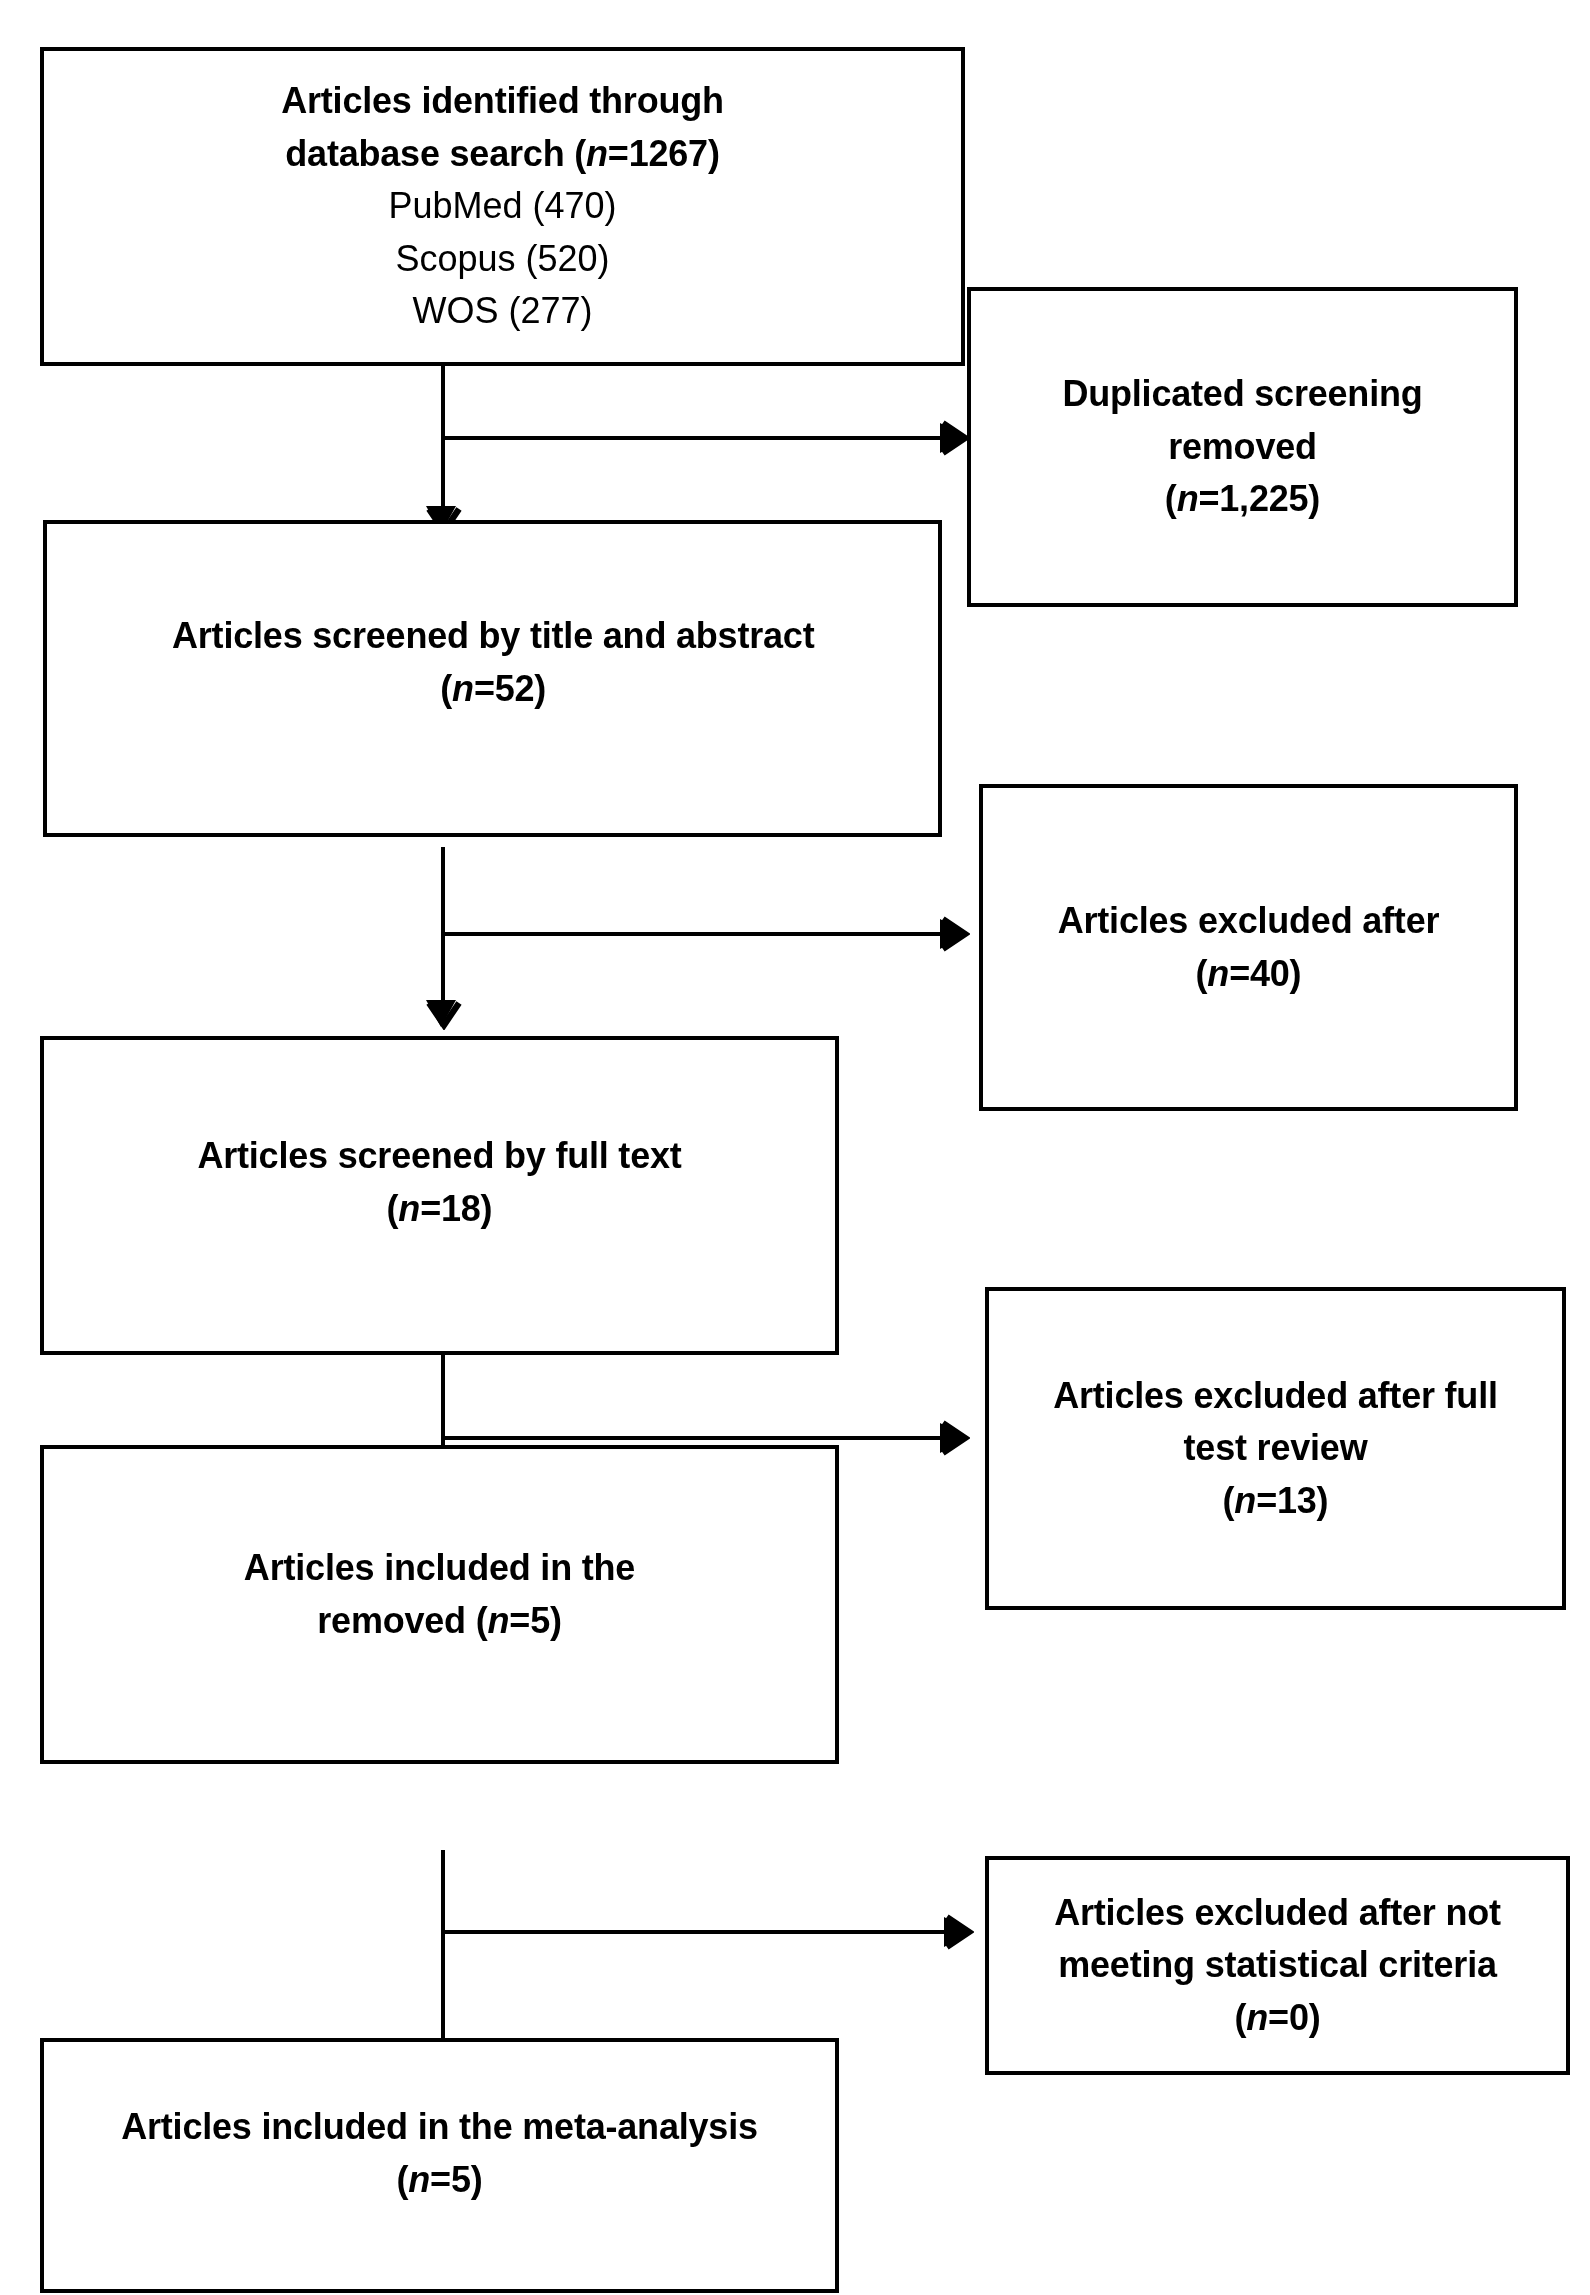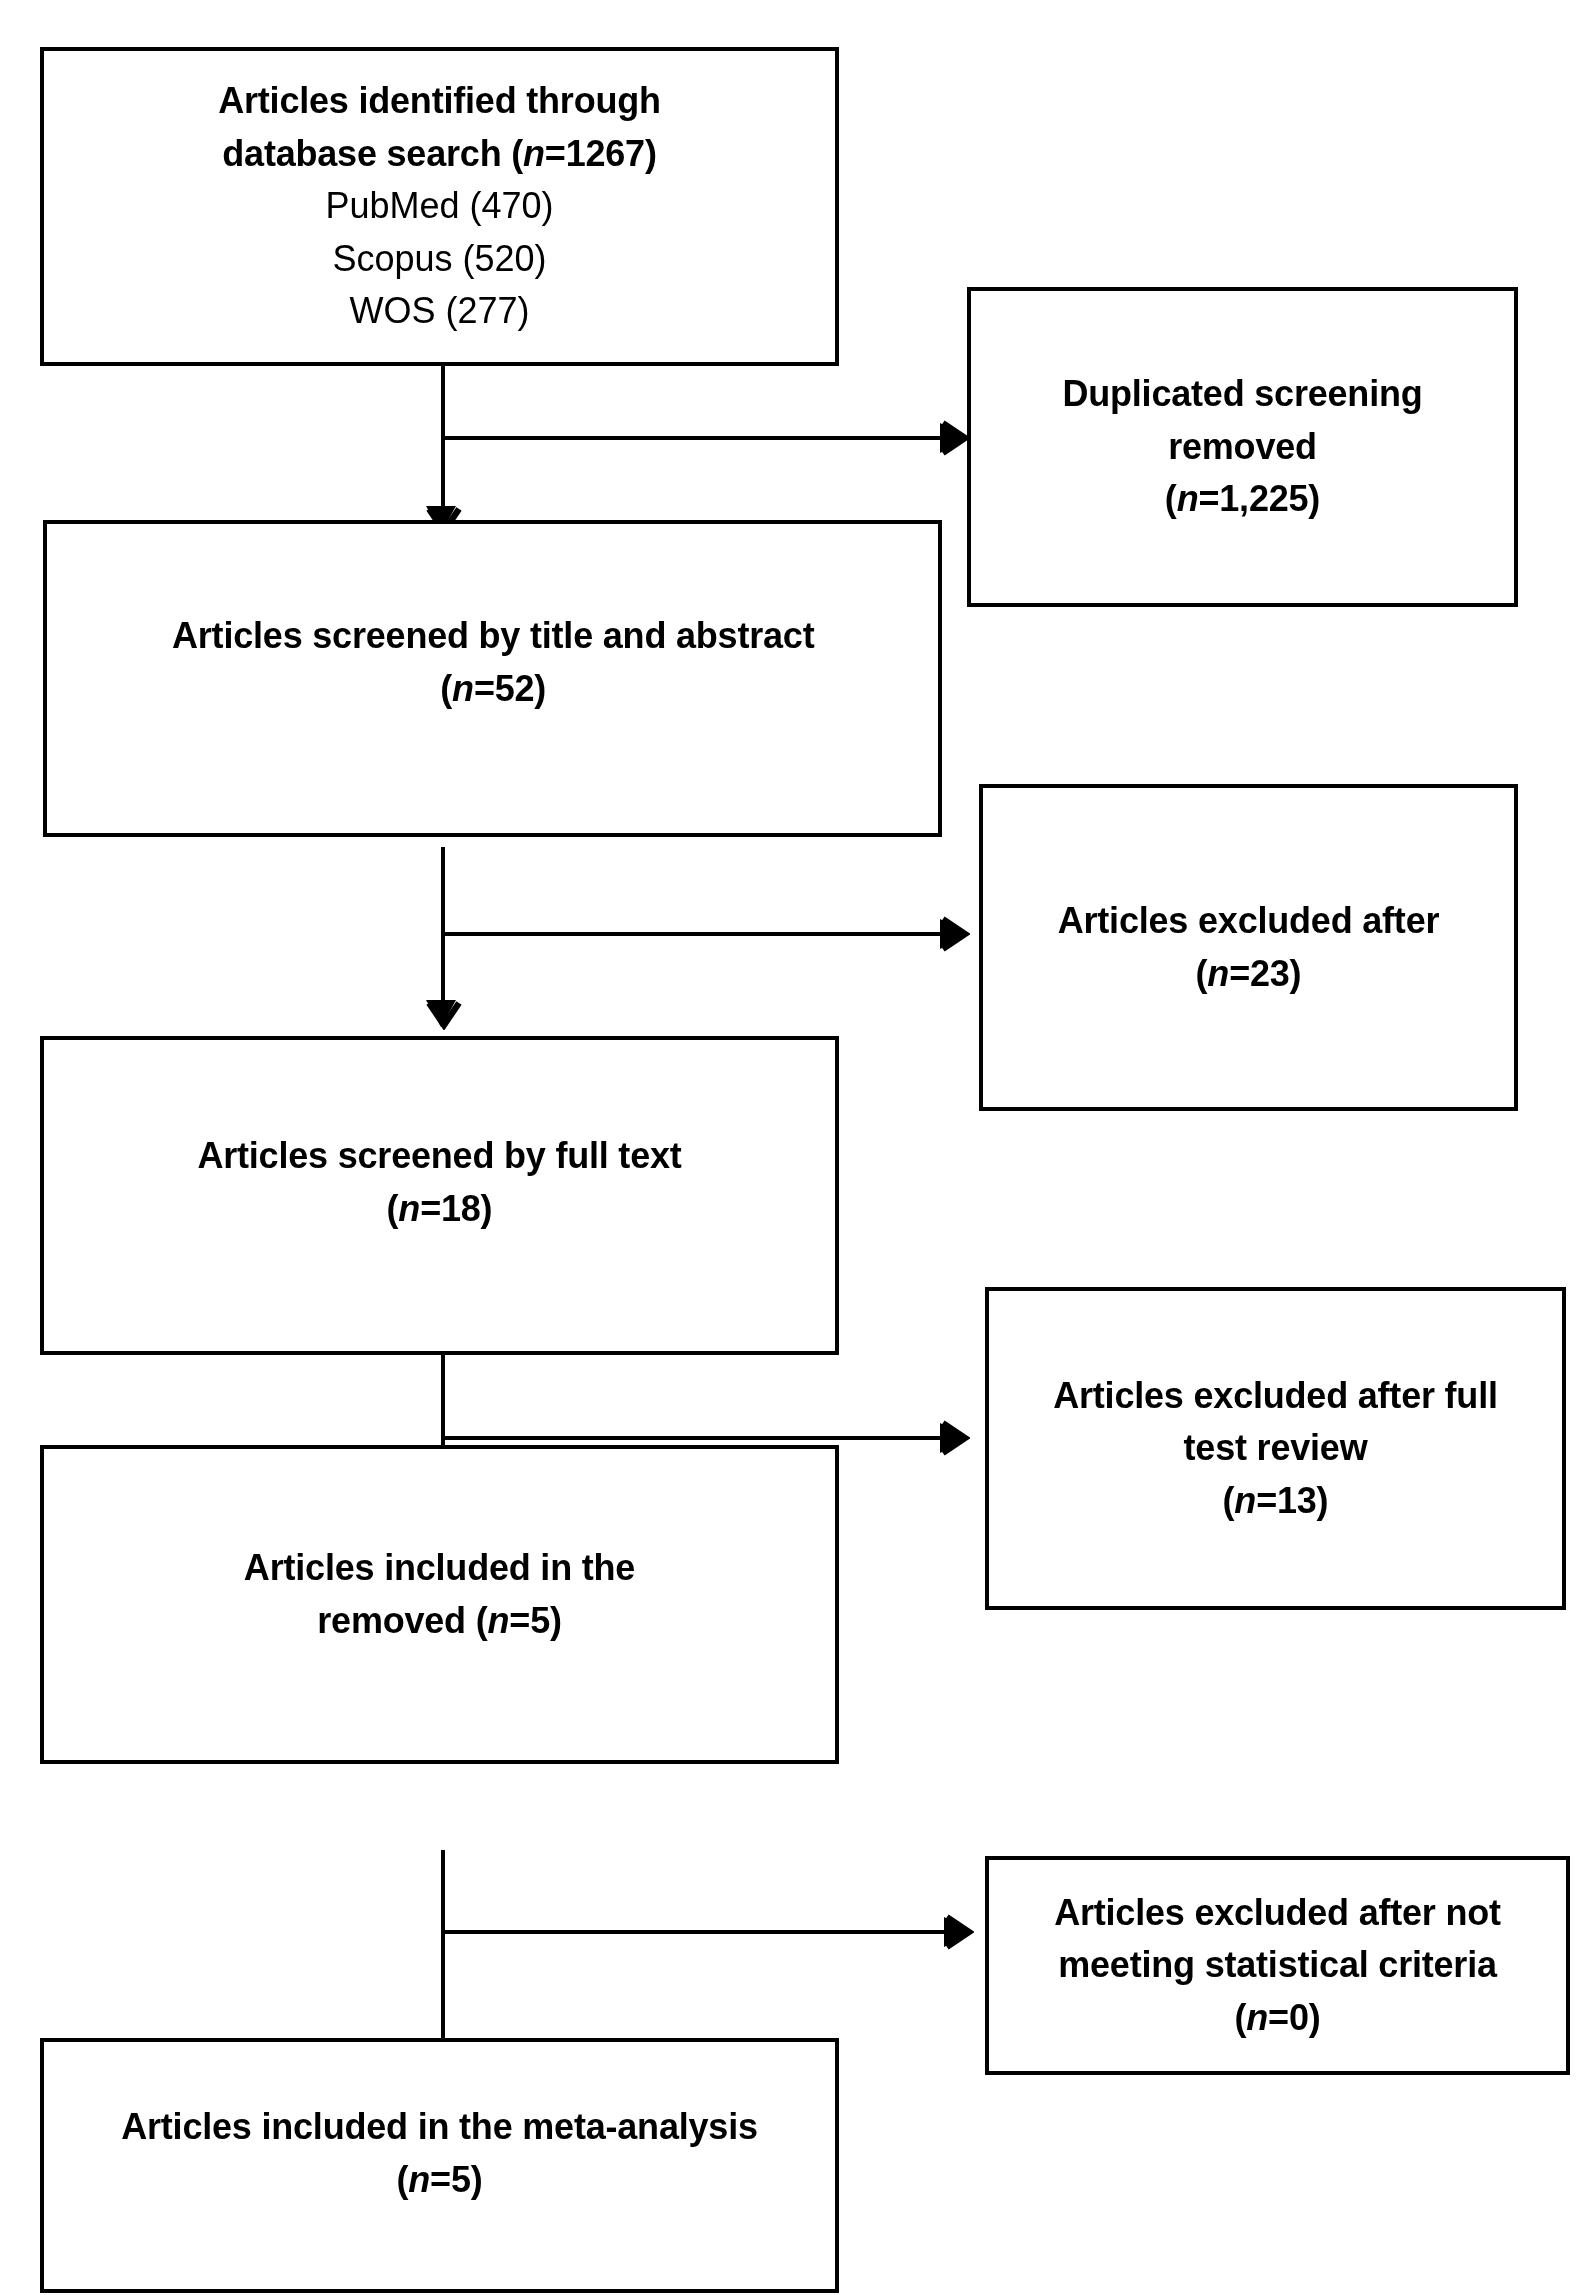--- a/index.html
+++ b/index.html
@@ -103,21 +103,21 @@
   </div>
 
   <div class="vline" style="left:441px; top:1850px; height:188px;"></div>
   <div class="hline" style="left:441px; top:1930px; width:506px;"></div>
   <div class="arrow-right" style="left:944px; top:1917px;">
     <svg width="30" height="36" viewBox="0 0 62 74" style="position:absolute;left:-27px;top:-18px;">
       <polyline points="6,6 52,37 6,68" fill="none" stroke="#000" stroke-width="13"></polyline>
     </svg>
   </div>
 
-  <div class="box" style="left:40px; top:47px; width:799px; height:319px;">
+  <div class="box" style="left:40px; top:47px; width:925px; height:319px;">
     <div class="tblock">
       <div class="tline">Articles identified through</div>
       <div class="tline"><span>database search (</span><span class="ital">n</span><span>=1267)</span></div>
       <div class="tline plain">PubMed (470)</div>
       <div class="tline plain">Scopus (520)</div>
       <div class="tline plain">WOS (277)</div>
     </div>
   </div>
 
   <div class="box" style="left:967px; top:287px; width:551px; height:320px;">
@@ -131,21 +131,21 @@
   <div class="box" style="left:43px; top:520px; width:899px; height:317px;padding-left:14px;">
     <div class="tblock" style="transform:translateY(-16.4px);">
       <div class="tline">Articles screened by title and abstract</div>
       <div class="tline"><span>(</span><span class="ital">n</span><span>=52)</span></div>
     </div>
   </div>
 
   <div class="box" style="left:979px; top:784px; width:539px; height:327px;">
     <div class="tblock">
       <div class="tline">Articles excluded after</div>
-      <div class="tline"><span>(</span><span class="ital">n</span><span>=23)</span></div>
+      <div class="tline"><span>(</span><span class="ital">n</span><span>=40)</span></div>
     </div>
   </div>
 
   <div class="box" style="left:40px; top:1036px; width:799px; height:319px;">
     <div class="tblock" style="transform:translateY(-13.5px);">
       <div class="tline">Articles screened by full text</div>
       <div class="tline"><span>(</span><span class="ital">n</span><span>=18)</span></div>
     </div>
   </div>
 

